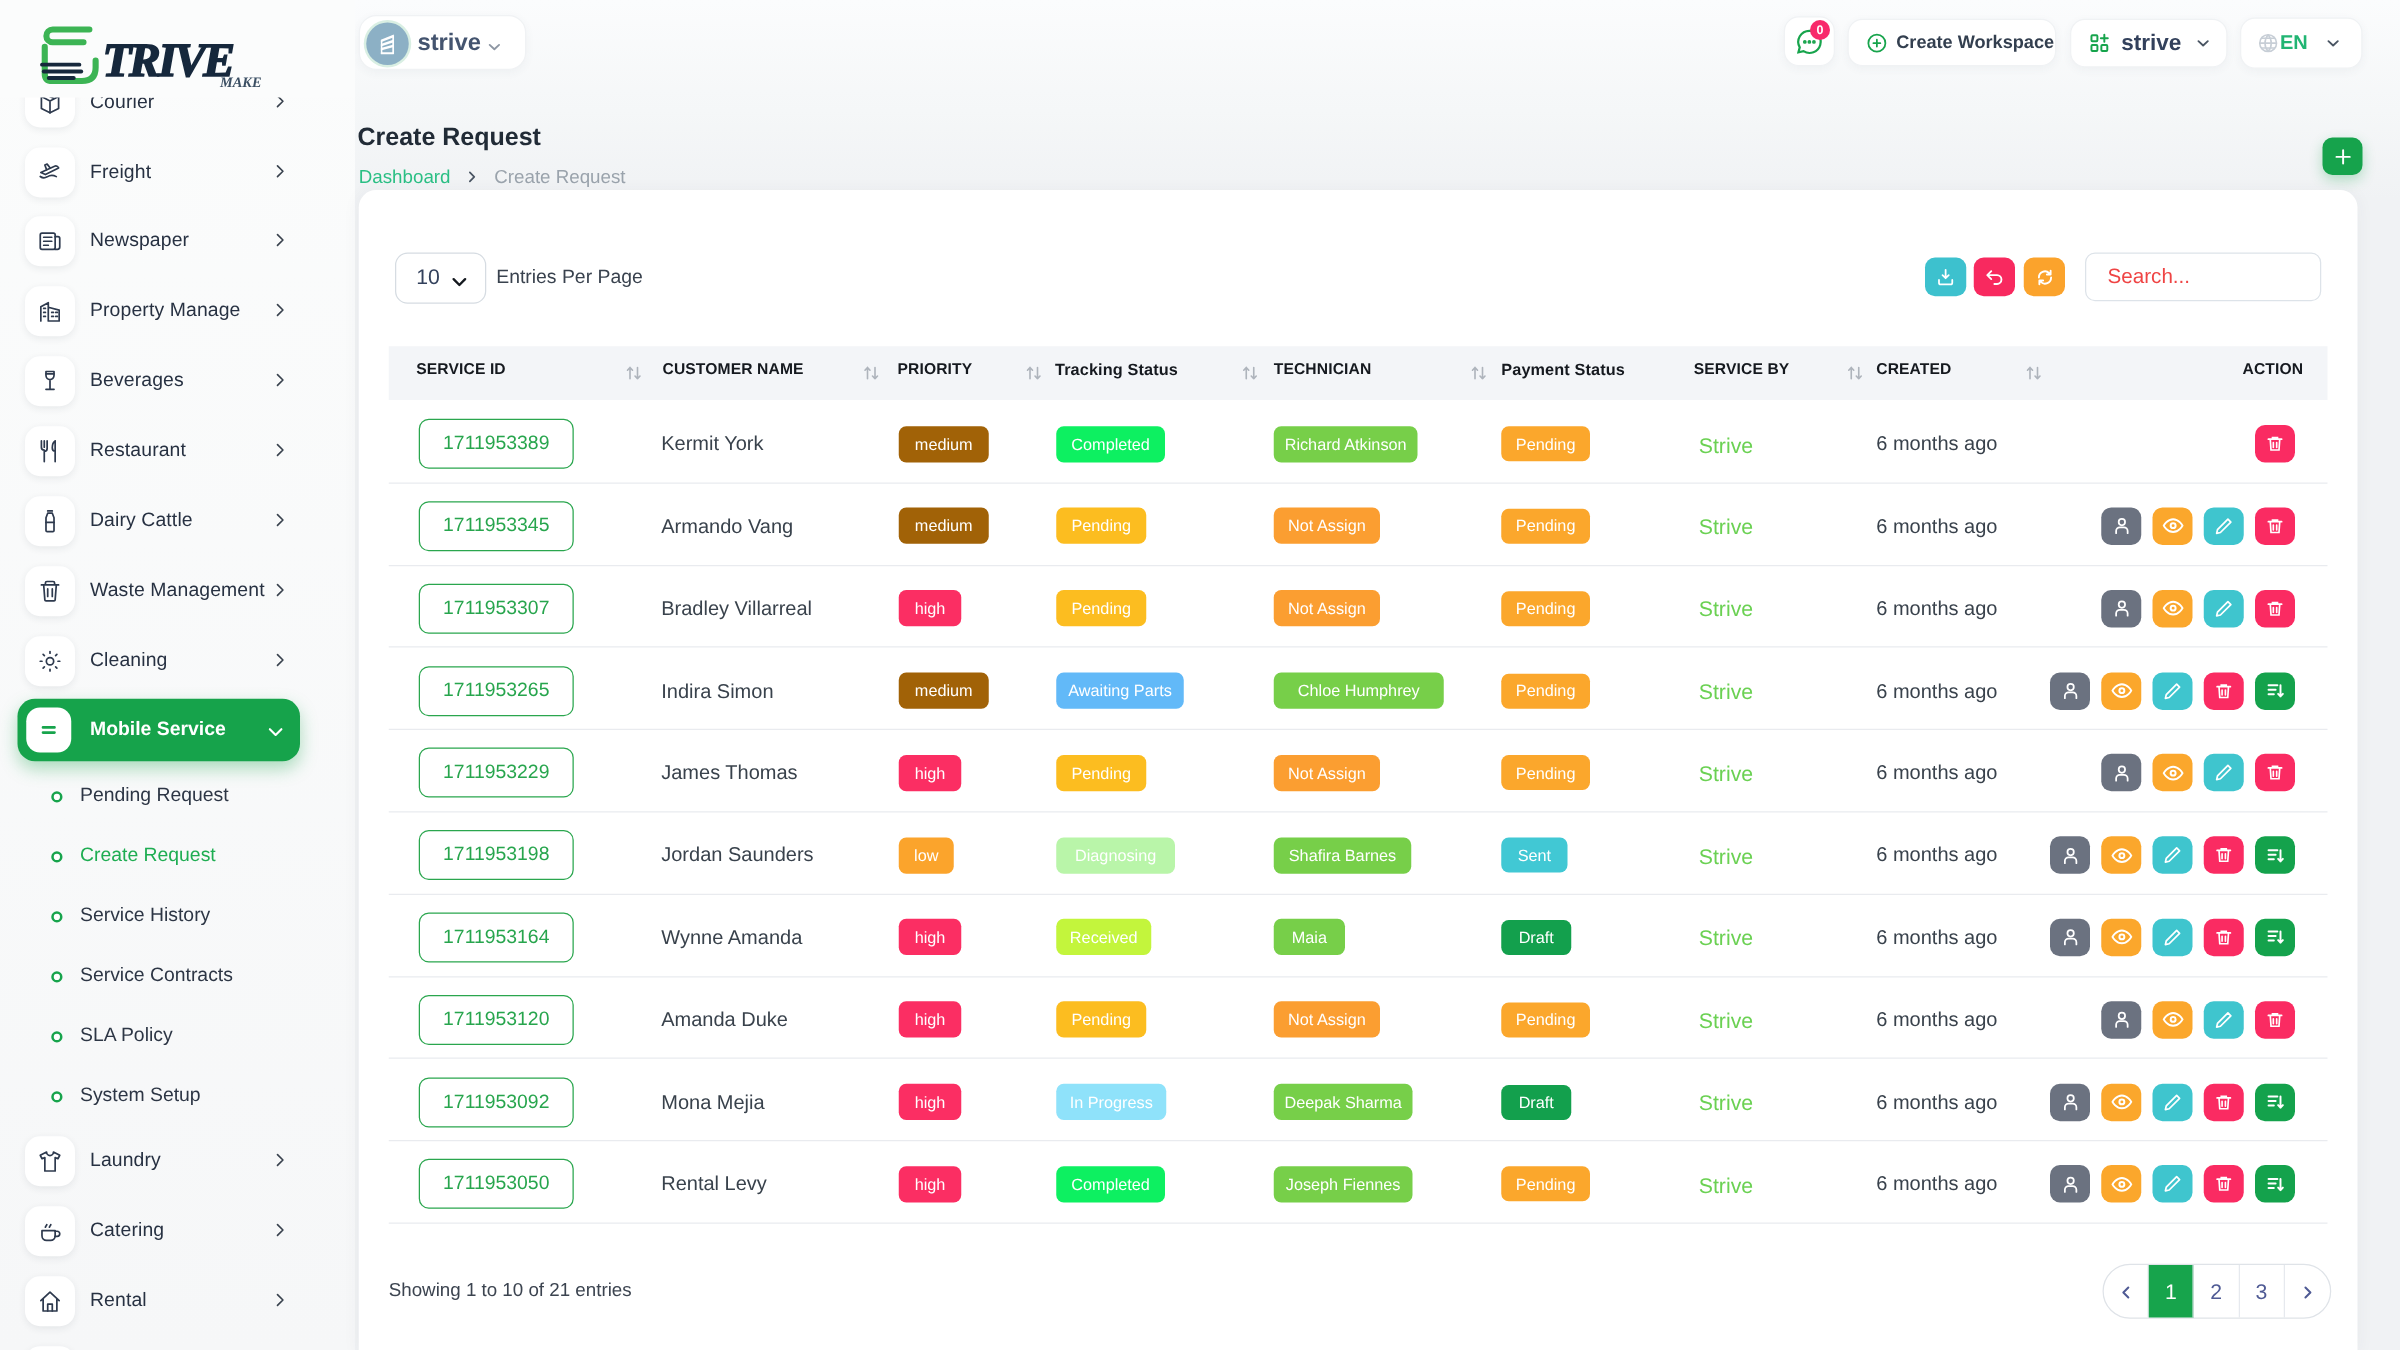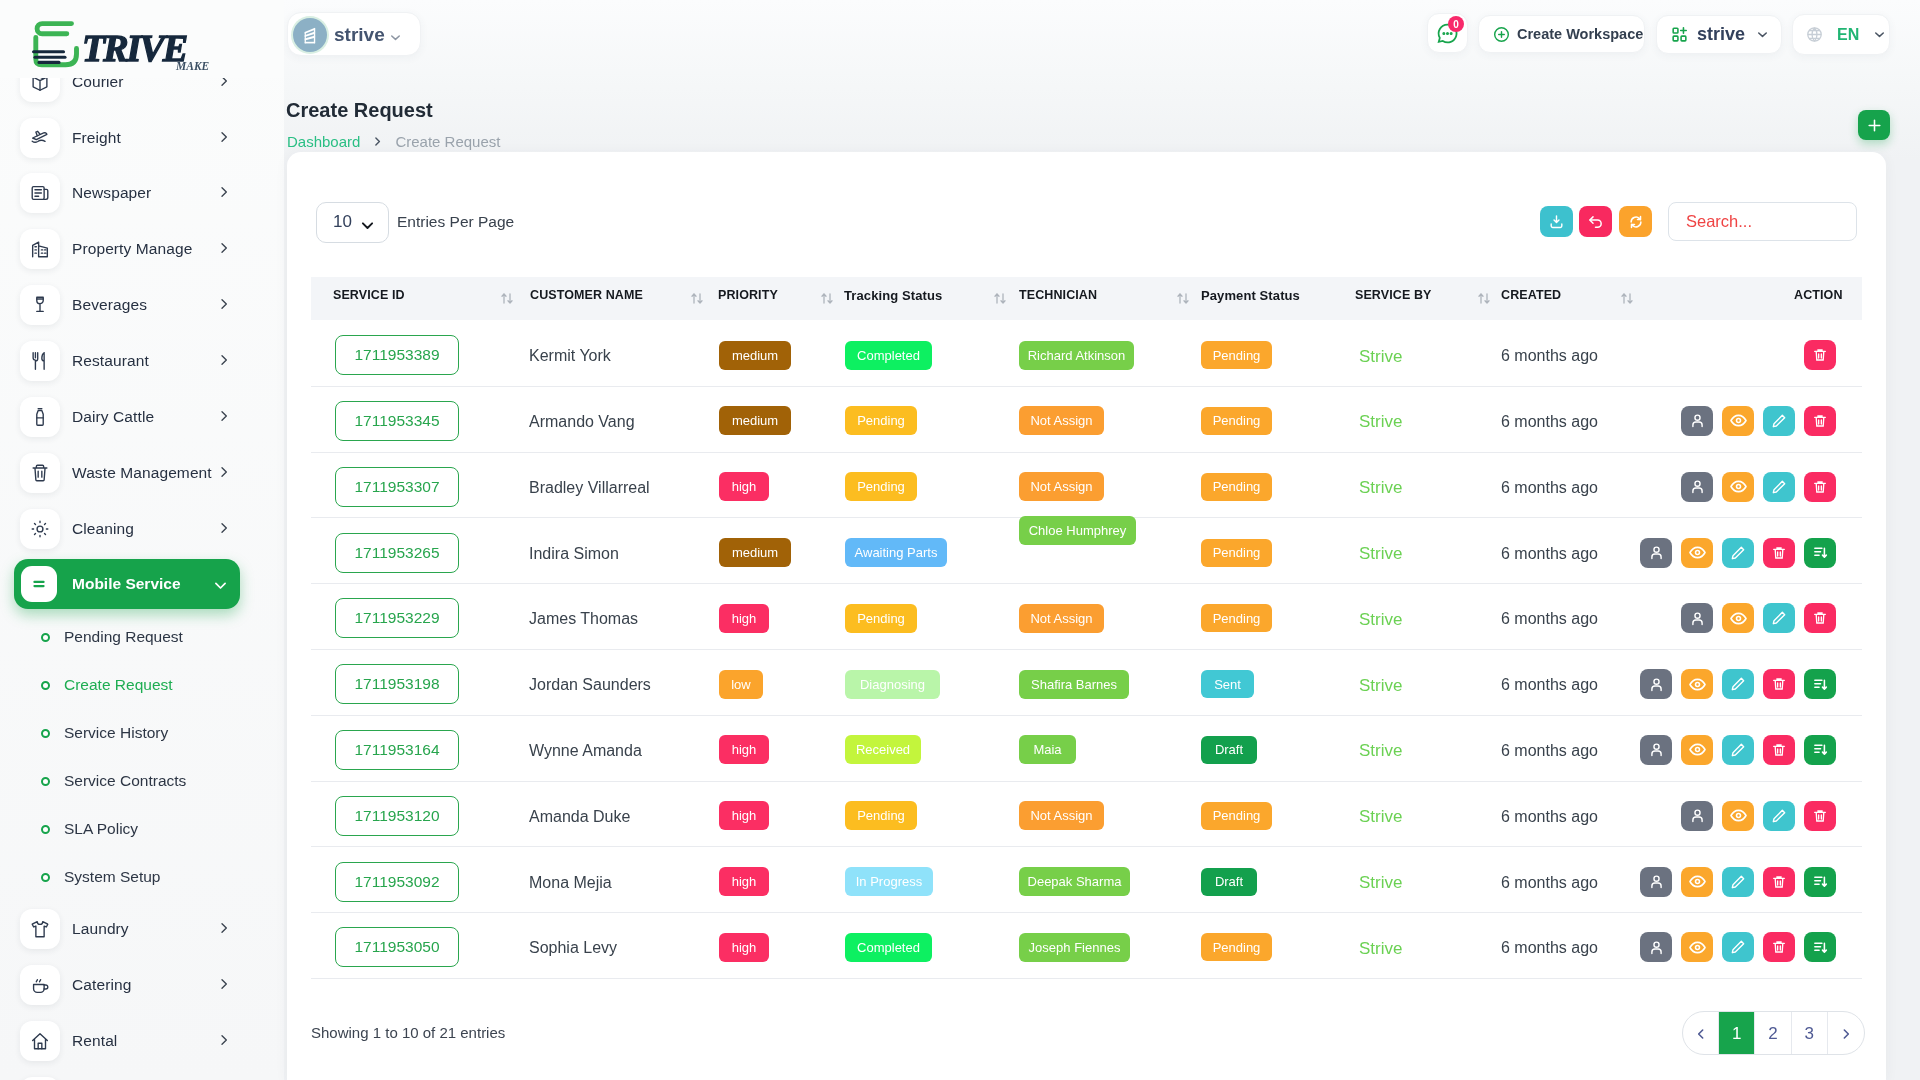--- a/index.html
+++ b/index.html
@@ -317,21 +317,21 @@
       <svg width="15" height="15" viewBox="0 0 24 24" fill="none" stroke="#4a5563" stroke-width="2.4" stroke-linecap="round" stroke-linejoin="round">
         <path d="M6 9.5 12 15 18 9.5"></path>
       </svg>
     </span>
   </div>
 <div class="abs tbtn" id="endrop">
     <svg width="19" height="19" viewBox="0 0 24 24" fill="none" stroke="#c7ced6" stroke-width="1.6">
       <circle cx="12" cy="12" r="8.5"></circle>
       <path d="M3.5 12h17M12 3.5a13 13 0 0 1 0 17M12 3.5a13 13 0 0 0 0 17M5 7h14M5 17h14"></path>
     </svg>
-    <span style="margin-left:13px;font-size:16px;font-weight:700;color:#21b573">EN</span>
+    <span style="font-size:16px;font-weight:700;color:#21b573">EN</span>
     <span style="margin-left:13px;display:flex">
       <svg width="15" height="15" viewBox="0 0 24 24" fill="none" stroke="#4a5563" stroke-width="2.4" stroke-linecap="round" stroke-linejoin="round">
         <path d="M6 9.5 12 15 18 9.5"></path>
       </svg>
     </span>
   </div>
 <div class="abs" id="h1">Create Request</div>
 <div class="abs" id="crumb"><a>Dashboard</a><span style="margin:0 11px;display:flex">
       <svg width="13" height="13" viewBox="0 0 24 24" fill="none" stroke="#4a5563" stroke-width="2.6" stroke-linecap="round" stroke-linejoin="round">
         <path d="M9 5.5 15.5 12 9 18.5"></path>
@@ -487,21 +487,21 @@
     <svg width="16" height="16" viewBox="0 0 24 24" fill="none" stroke="#fff" stroke-width="2" stroke-linecap="round">
       <path d="M4 6.5h16M9 6.5V4.5h6v2M6.3 6.5l.9 13h9.6l.9-13"></path>
       <path d="M10 10.5v6M14 10.5v6"></path>
     </svg>
   </div>
 <div class="rowline" style="top:583.2px"></div>
 <div class="sid" style="left:335px;top:532.5px">1711953265</div>
 <div class="cname" style="left:529px;top:544.5px">Indira Simon</div>
 <div class="badge med" style="left:719px;top:538.0px;width:72px">medium</div>
 <div class="badge tr-wait" style="left:845px;top:538.0px;width:102px">Awaiting Parts</div>
-<div class="badge t-g" style="left:1019px;top:516px;width:117px">Chloe Humphrey</div>
+<div class="badge t-g" style="left:1019px;top:538.0px;width:136px">Chloe Humphrey</div>
 <div class="badge p-pend" style="left:1201px;top:538.5px;width:71px;height:28px">Pending</div>
 <div class="strv" style="left:1359px;top:544.0px">Strive</div>
 <div class="cre" style="left:1501px;top:544.5px">6 months ago</div>
 <div class="ab ab-gray" style="left:1640px;top:537.5px">
     <svg width="17" height="17" viewBox="0 0 24 24" fill="none" stroke="#fff" stroke-width="2" stroke-linecap="round">
       <circle cx="12" cy="8" r="3.6"></circle>
       <path d="M5.5 20.5v-2.3a4.2 4.2 0 0 1 4.2-4.2h4.6a4.2 4.2 0 0 1 4.2 4.2v2.3"></path>
     </svg>
   </div>
 <div class="ab ab-org" style="left:1681px;top:537.5px">
@@ -700,21 +700,21 @@
     </svg>
   </div>
 <div class="ab ab-grn" style="left:1804px;top:866.5px">
     <svg width="17" height="17" viewBox="0 0 24 24" fill="none" stroke="#fff" stroke-width="2.2" stroke-linecap="round">
       <path d="M4 6h10M4 11h8M4 16h6"></path>
       <path d="M17.5 6v12.5M17.5 18.5 14.8 15.7M17.5 18.5l2.7-2.8"></path>
     </svg>
   </div>
 <div class="rowline" style="top:978.0px"></div>
 <div class="sid" style="left:335px;top:927.3px">1711953050</div>
-<div class="cname" style="left:529px;top:939.3px">Sophia Levy</div>
+<div class="cname" style="left:529px;top:939.3px">Rental Levy</div>
 <div class="badge high" style="left:719px;top:932.8px;width:50px">high</div>
 <div class="badge tr-comp" style="left:845px;top:932.8px;width:87px">Completed</div>
 <div class="badge t-g" style="left:1019px;top:932.8px;width:111px">Joseph Fiennes</div>
 <div class="badge p-pend" style="left:1201px;top:933.3px;width:71px;height:28px">Pending</div>
 <div class="strv" style="left:1359px;top:938.8px">Strive</div>
 <div class="cre" style="left:1501px;top:939.3px">6 months ago</div>
 <div class="ab ab-gray" style="left:1640px;top:932.3px">
     <svg width="17" height="17" viewBox="0 0 24 24" fill="none" stroke="#fff" stroke-width="2" stroke-linecap="round">
       <circle cx="12" cy="8" r="3.6"></circle>
       <path d="M5.5 20.5v-2.3a4.2 4.2 0 0 1 4.2-4.2h4.6a4.2 4.2 0 0 1 4.2 4.2v2.3"></path>

